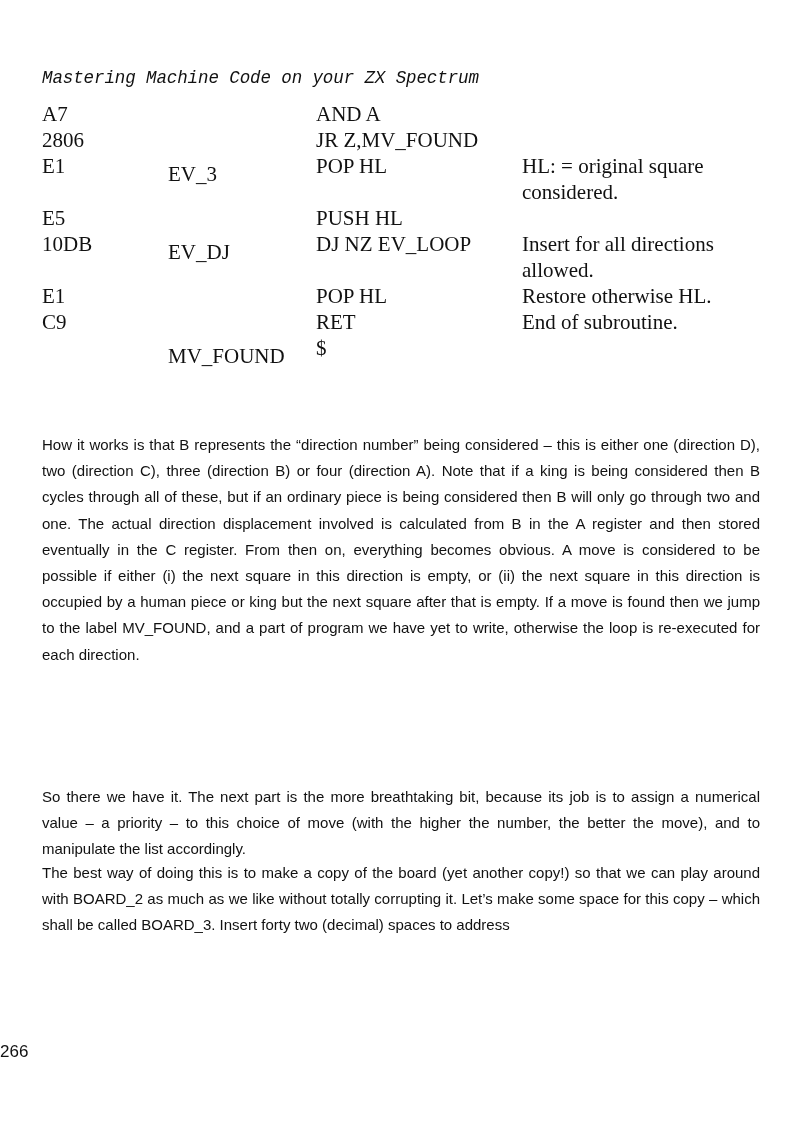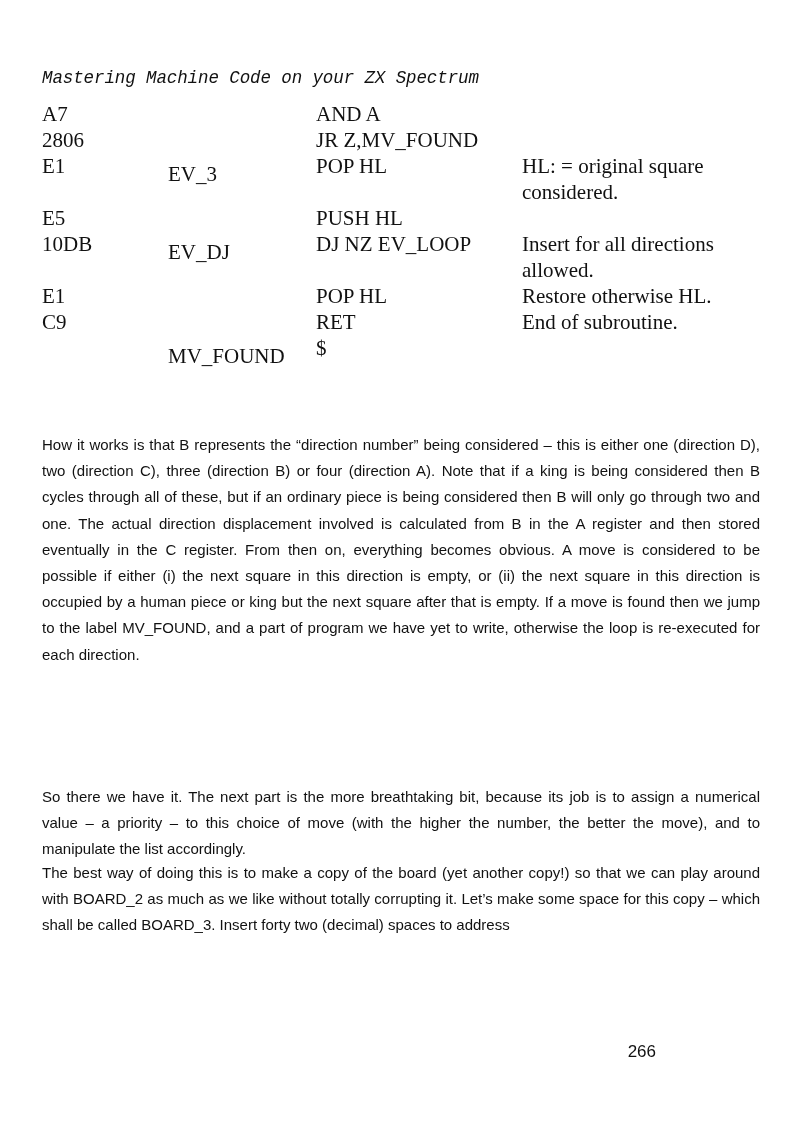--- a/index.html
+++ b/index.html
@@ -24,21 +24,21 @@
   .para {
     position: absolute; left: 42px; width: 718px;
     font-size: 15px; line-height: 26.2px; text-align: justify;
     margin: 0;
   }
   #p1 { top: 432px; }
   #p2 { top: 784px; }
   #p3 { top: 860px; }
   .page-num {
     position: absolute; left: 0; width: 656px; top: 1042px;
-    text-align: right; font-size: 17px;
+    text-align: left; font-size: 17px;
   }
 </style>
 </head>
 <body>
 
 <div class="header">Mastering Machine Code on your ZX Spectrum</div>
 
 <div class="code">
   <div class="row">
     <span class="c-hex">A7</span>

